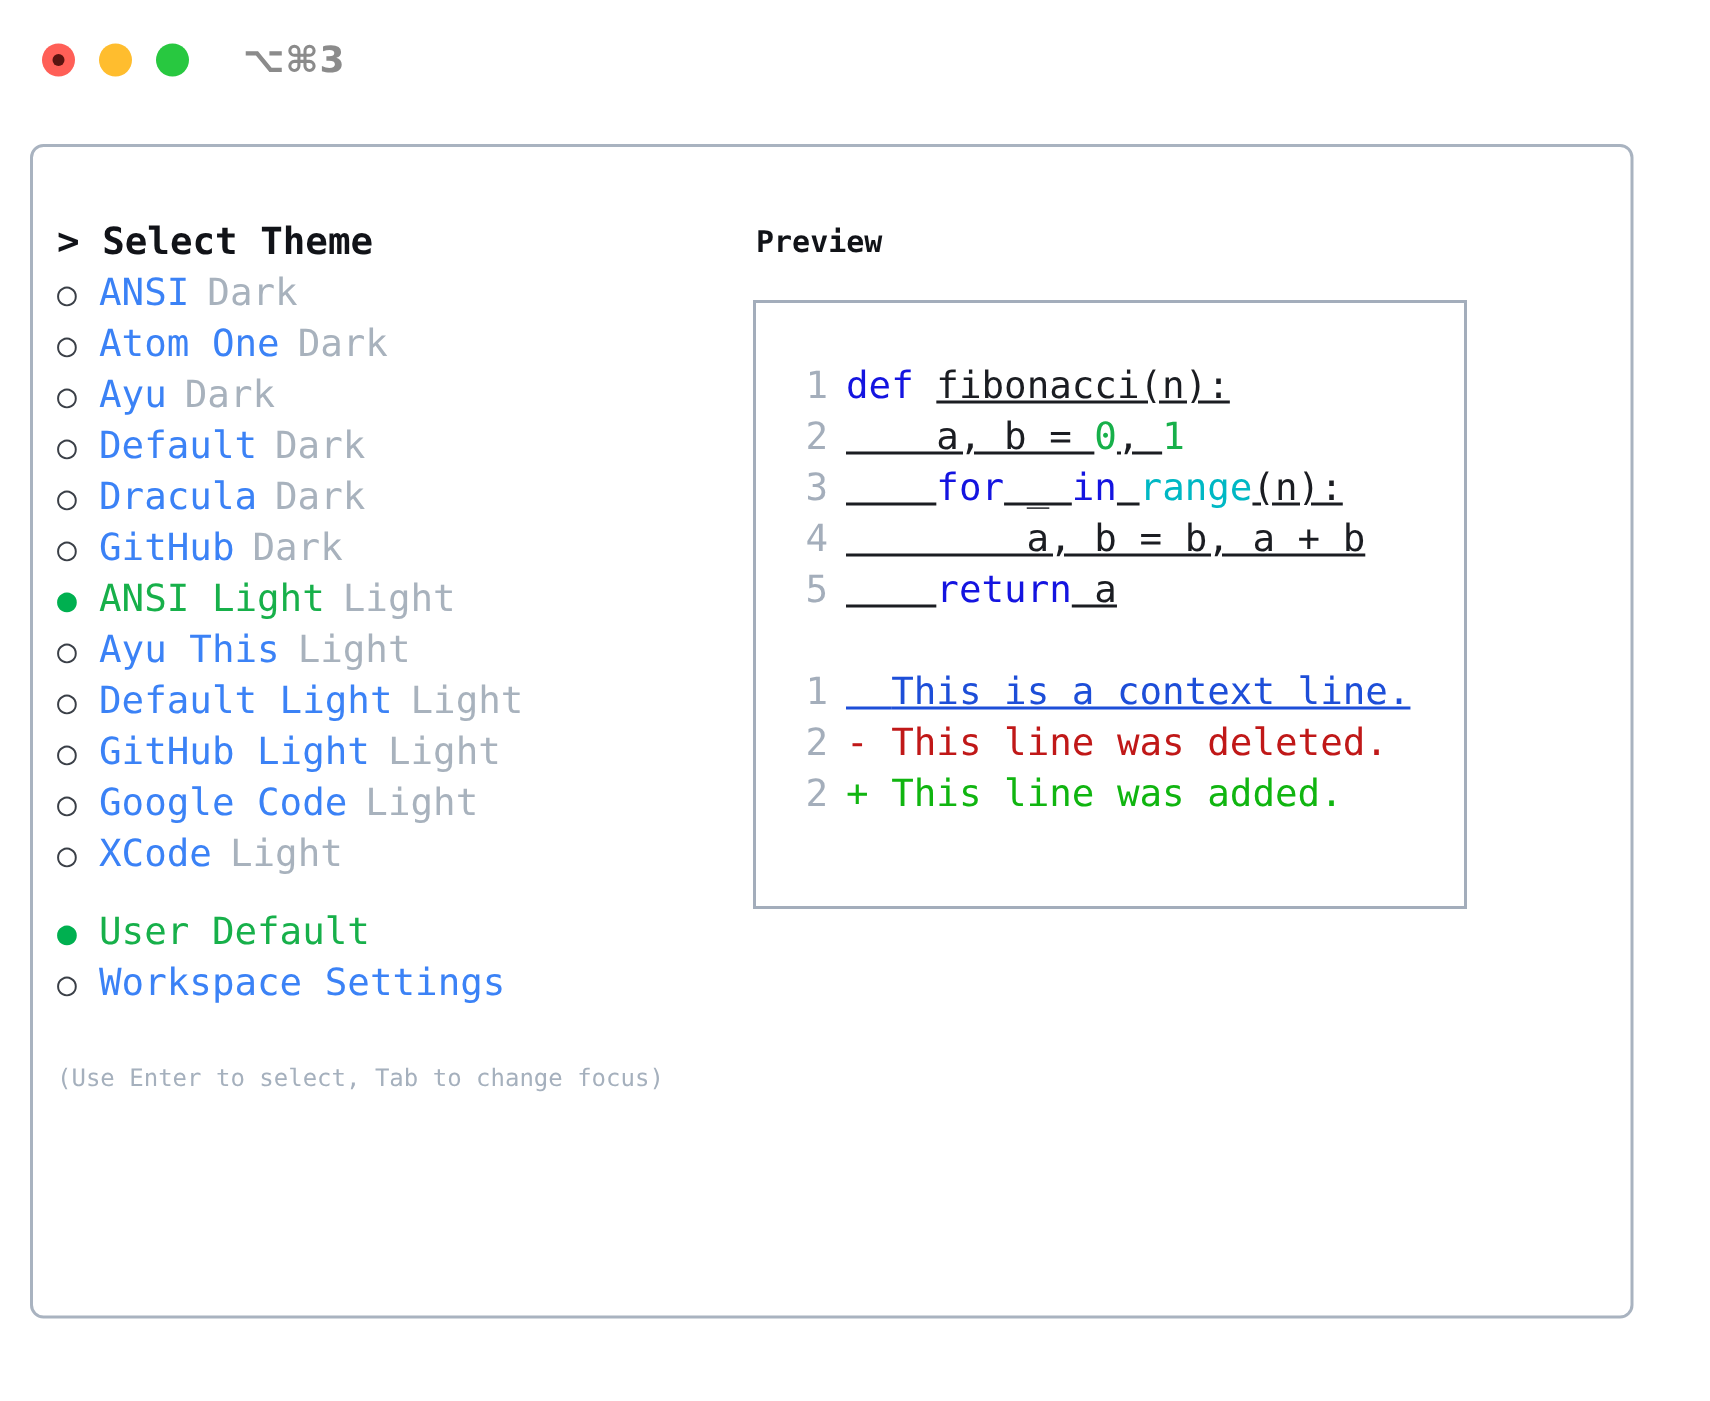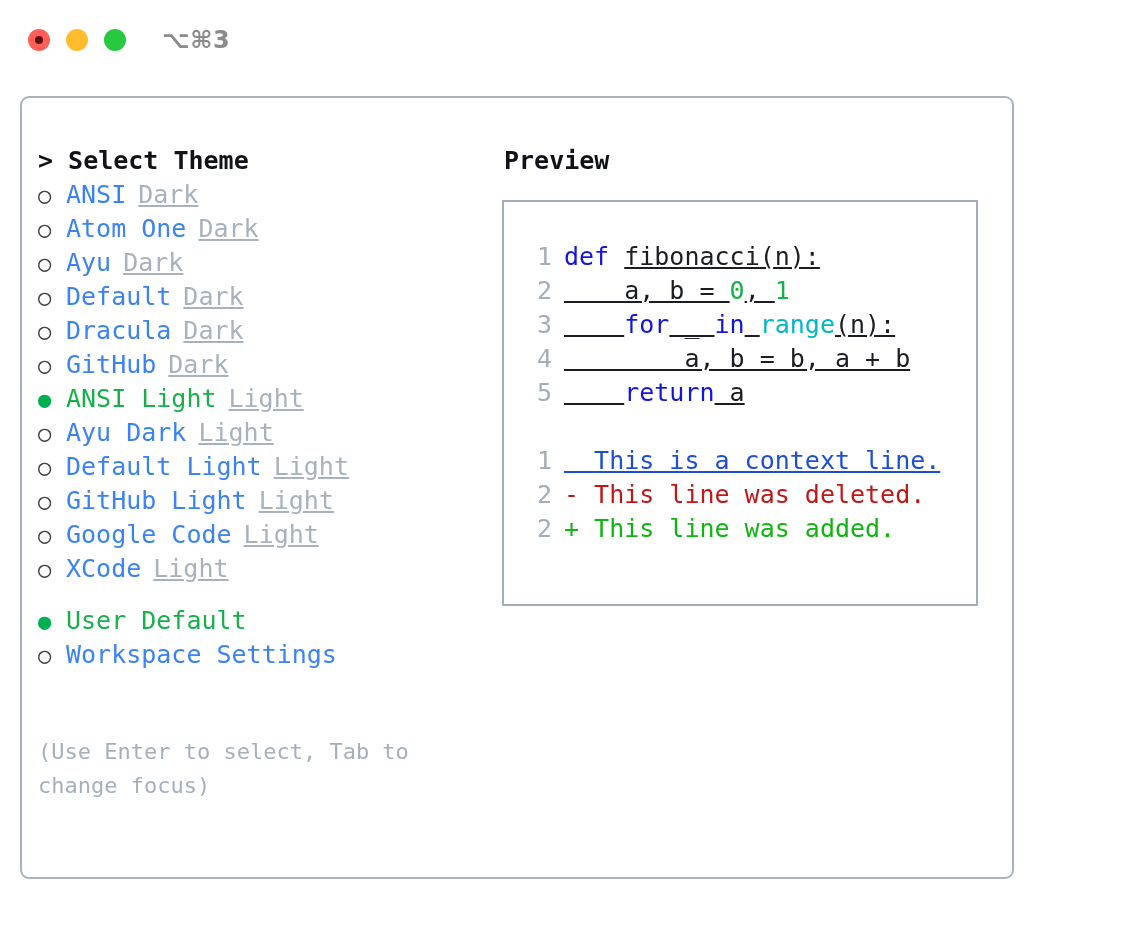--- a/index.html
+++ b/index.html
@@ -66,21 +66,21 @@
     font-weight: bold;
     color: #8b8b8b;
     letter-spacing: 0.5px;
   }
 
   
   .panel {
     position: absolute;
     left: 20px;
     top: 96px;
-    width: 994px;
+    width: 1069px;
     height: 783px;
     border: 2px solid #a9b3c0;
     border-radius: 9px;
     box-sizing: border-box;
     background: #ffffff;
   }
 
   .panel-inner {
     position: absolute;
     left: 0; top: 0;
@@ -128,38 +128,36 @@
     font-size: 22px;
     color: #3a3f47;
   }
   .row.selected .bullet { color: #00b050; }
   .name { color: #3b82f6; }
   .row.selected .name { color: #1db954; text-align: center; }
   .row.selected .name { color: #17b04a; }
   .variant {
     color: #a8b2bd;
     margin-left: 12px;
-    text-decoration: underline;
   }
 
   .spacer-sm { height: 18px; }
   .spacer-md { height: 30px; }
 
   .hint {
-    font-size: 22px;
+    font-size: 16px;
     line-height: 34px;
     color: #a5b0bd;
     width: 420px;
     white-space: pre-wrap;
-    margin-top: 33px;
   }
 
   
   .preview-heading {
-    font-size: 25px;
+    font-size: 20px;
     line-height: 34px;
     font-weight: bold;
     color: #111318;
     margin-left: 2px;
     white-space: pre;
   }
   .preview-box {
     margin-top: 22px;
     width: 476px;
     height: 406px;
@@ -216,21 +214,21 @@
         <div class="heading">&gt; Select Theme</div>
 
         <div class="list" id="theme-list">
             <div class="row"><span class="bullet">○</span><span class="name">ANSI</span><span class="variant">Dark</span></div>
             <div class="row"><span class="bullet">○</span><span class="name">Atom One</span><span class="variant">Dark</span></div>
             <div class="row"><span class="bullet">○</span><span class="name">Ayu</span><span class="variant">Dark</span></div>
             <div class="row"><span class="bullet">○</span><span class="name">Default</span><span class="variant">Dark</span></div>
             <div class="row"><span class="bullet">○</span><span class="name">Dracula</span><span class="variant">Dark</span></div>
             <div class="row"><span class="bullet">○</span><span class="name">GitHub</span><span class="variant">Dark</span></div>
             <div class="row selected"><span class="bullet">●</span><span class="name">ANSI Light</span><span class="variant">Light</span></div>
-            <div class="row"><span class="bullet">○</span><span class="name">Ayu Dark</span><span class="variant">Light</span></div>
+            <div class="row"><span class="bullet">○</span><span class="name">Ayu This</span><span class="variant">Light</span></div>
             <div class="row"><span class="bullet">○</span><span class="name">Default Light</span><span class="variant">Light</span></div>
             <div class="row"><span class="bullet">○</span><span class="name">GitHub Light</span><span class="variant">Light</span></div>
             <div class="row"><span class="bullet">○</span><span class="name">Google Code</span><span class="variant">Light</span></div>
             <div class="row"><span class="bullet">○</span><span class="name">XCode</span><span class="variant">Light</span></div>
           </div>
 
         <div class="spacer-sm"></div>
 
 
         <div class="list" id="apply-list">

